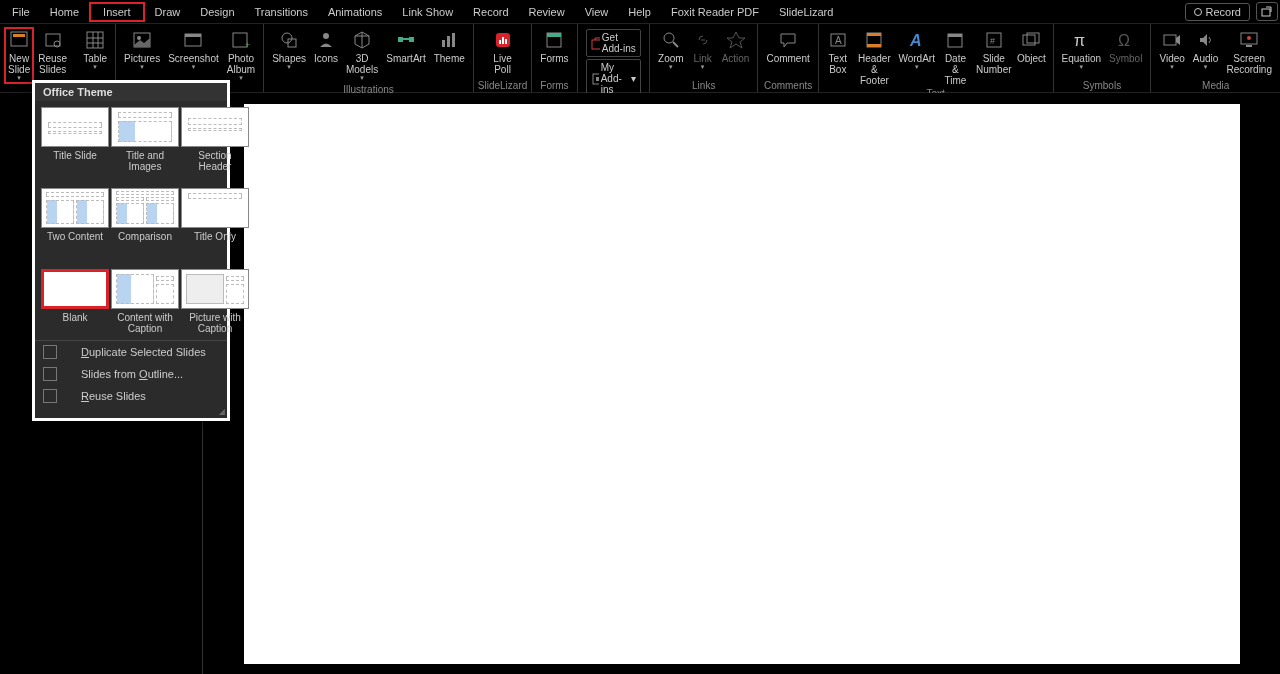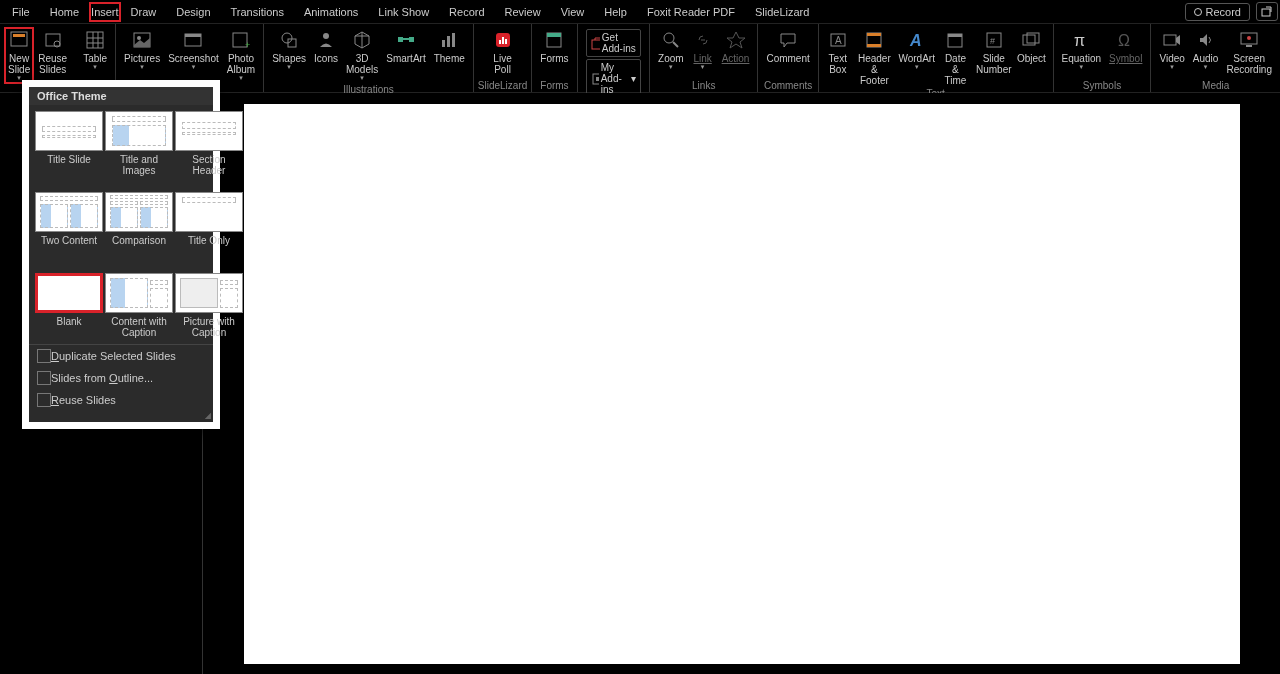--- a/index.html
+++ b/index.html
@@ -2,59 +2,59 @@
 <html><head>
 <meta charset="utf-8">
 <style>
 * { margin: 0; padding: 0; box-sizing: border-box; font-family: "Segoe UI", Arial, sans-serif; }
 body { background: #000; color: #ccc; width: 1280px; height: 674px; overflow: hidden; font-size: 11px; }
 
 
 .menubar { display: flex; align-items: center; height: 23px; background: #000; padding: 0 2px; }
 .menubar .tabs { display: flex; }
 .menubar .tab { padding: 4px 10px; color: #ccc; cursor: pointer; }
-.menubar .tab.highlighted { border: 2px solid #d9222a; padding: 2px 0; }
+.menubar .tab.highlighted { border: 2px solid #d9222a; padding: 2px 12px; }
 .menubar .spacer { flex: 1; }
 .record-btn { display: flex; align-items: center; gap: 4px; border: 1px solid #555; border-radius: 3px; padding: 2px 8px; margin-right: 6px; }
 .record-dot { width: 8px; height: 8px; border: 1px solid #ccc; border-radius: 50%; }
 .share-btn { border: 1px solid #555; border-radius: 3px; padding: 2px 4px; width: 22px; height: 19px; display:flex; align-items:center; justify-content:center;}
 
 
 .ribbon { display: flex; height: 70px; background: #000; border-top: 1px solid #222; border-bottom: 1px solid #222; }
 .group { display: flex; flex-direction: column; align-items: center; border-right: 1px solid #333; padding: 0 4px; }
 .group-items { display: flex; align-items: flex-start; padding-top: 3px; flex: 1; }
 .group-label { font-size: 10px; color: #888; padding-bottom: 1px; }
 .rbtn { display: flex; flex-direction: column; align-items: center; justify-content: flex-start; padding: 2px 4px; min-width: 30px; cursor: pointer; }
 .rbtn .ico { width: 22px; height: 22px; display: flex; align-items: center; justify-content: center; margin-bottom: 2px; }
 .rbtn .lbl { font-size: 10px; color: #ccc; text-align: center; line-height: 11px; white-space: pre-line; }
-.rbtn.disabled .lbl { color: #666; text-decoration: underline; }
+.rbtn.disabled .lbl { color: #666; }
 .rbtn .caret { font-size: 7px; color: #999; margin-top: -1px; }
 .rbtn.highlighted { border: 2px solid #d9222a; padding: 0 2px; }
 .small-row { display: flex; flex-direction: column; gap: 2px; padding: 2px 4px; }
 .small-btn { display: flex; align-items: center; gap: 2px; font-size: 10px; color: #ccc; padding: 2px 4px; border: 1px solid #444; border-radius: 2px;}
 .small-btn .sico { width: 14px; height: 14px; }
 
 
 .dropdown {
   position: absolute;
-  left: 22px; top: 80px;
+  left: 32px; top: 80px;
   width: 198px;
   background: #2b2b2b;
-  border: 7px solid #ffffff;
+  border: 3px solid #ffffff;
   box-shadow: 0 4px 12px rgba(0,0,0,0.6);
   z-index: 10;
 }
 .dd-header { font-size: 11px; font-weight: bold; color: #ddd; padding: 3px 8px; background: #333; }
 .dd-grid { display: grid; grid-template-columns: repeat(3, 1fr); gap: 16px 2px; padding: 6px; }
 .dd-item { display: flex; flex-direction: column; align-items: center; cursor: pointer; }
 .dd-thumb { width: 68px; height: 40px; background: #fff; border: 1px solid #888; position: relative; }
 .dd-thumb.highlighted { border: 3px solid #d9222a; }
 .dd-label { font-size: 10px; color: #ccc; text-align: center; margin-top: 3px; line-height: 11px; min-height: 22px; }
 .dd-sep { border-top: 1px solid #444; }
-.dd-menu-item { display: flex; align-items: center; gap: 0; padding: 4px 8px; font-size: 11px; color: #ccc; cursor: pointer; }
+.dd-menu-item { display: flex; align-items: center; gap: 24px; padding: 4px 8px; font-size: 11px; color: #ccc; cursor: pointer; }
 .dd-menu-ico { width: 14px; height: 14px; border: 1px solid #777; }
 .dd-underline { text-decoration: underline; }
 .dd-resize { text-align: right; padding: 0 2px 2px 0; font-size: 8px; color: #666; }
 
 
 .th-inner { position:absolute; border:1px dashed #bbb; }
 .th-title .a { left:6px; right:6px; top:14px; height:6px; }
 .th-title .b { left:6px; right:6px; top:23px; height:3px; }
 .th-tc .a { left:6px; right:6px; top:4px; height:6px; }
 .th-tc .b { left:6px; right:6px; top:13px; bottom:4px; background: linear-gradient(90deg,#b8d4f0 30%,#fff 30%); }

